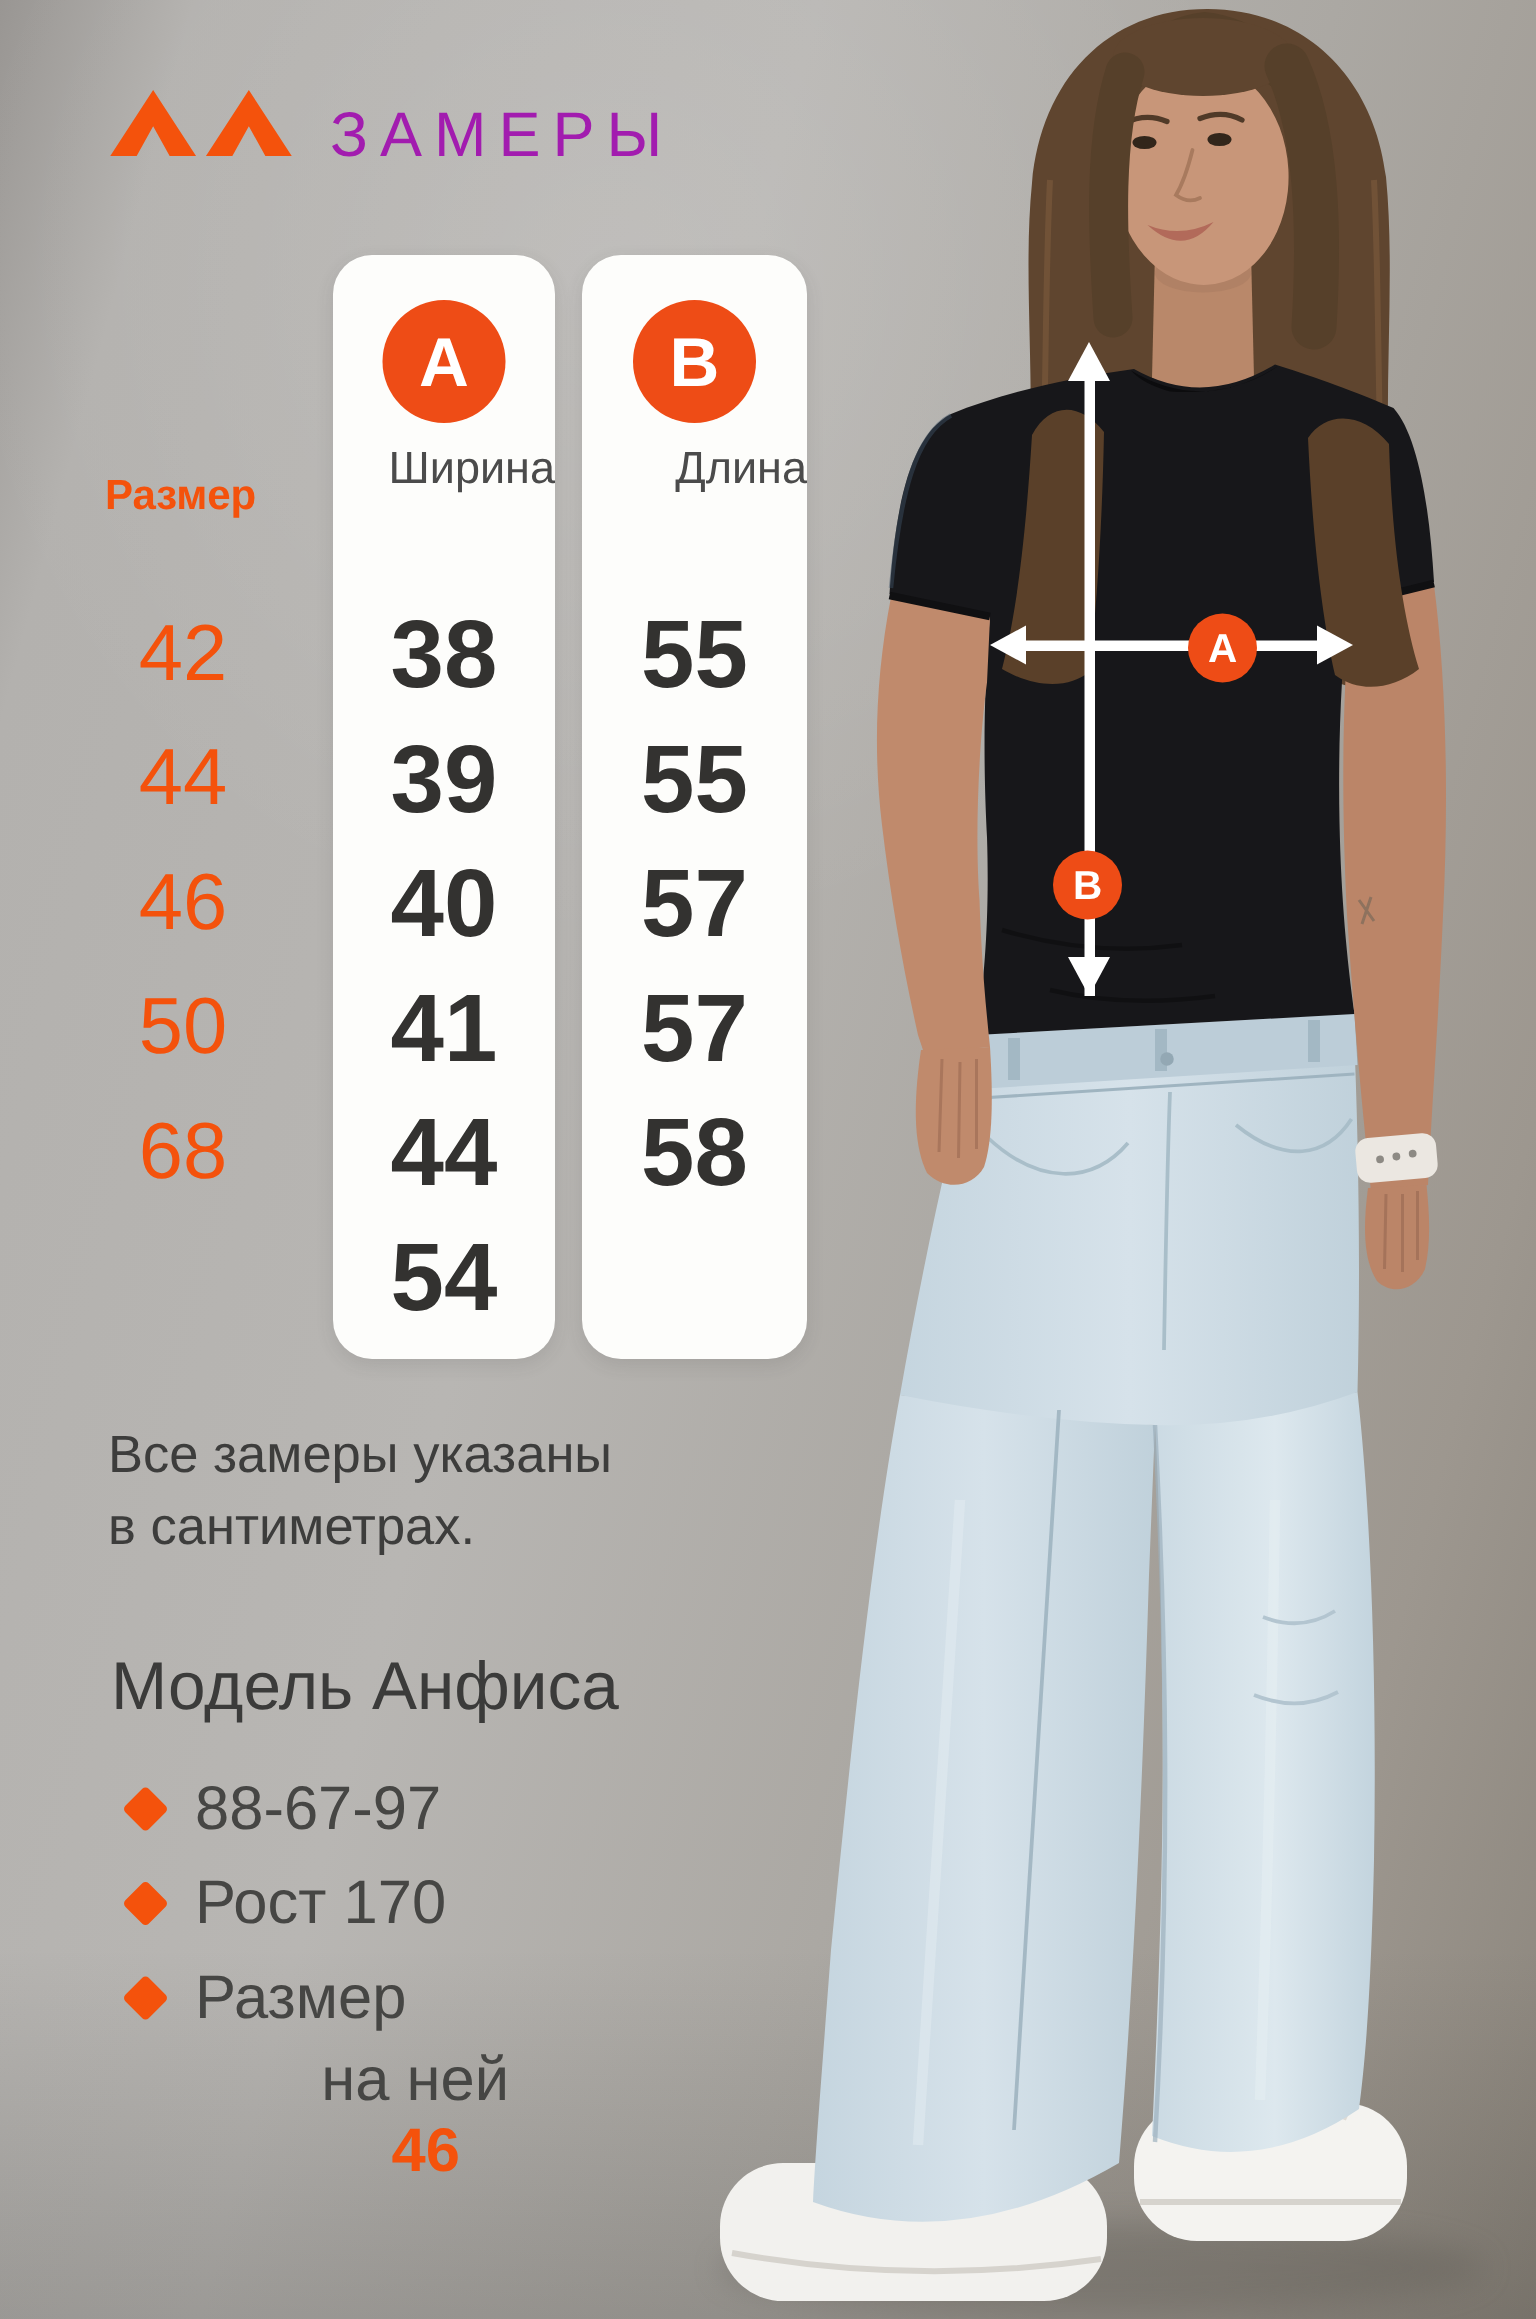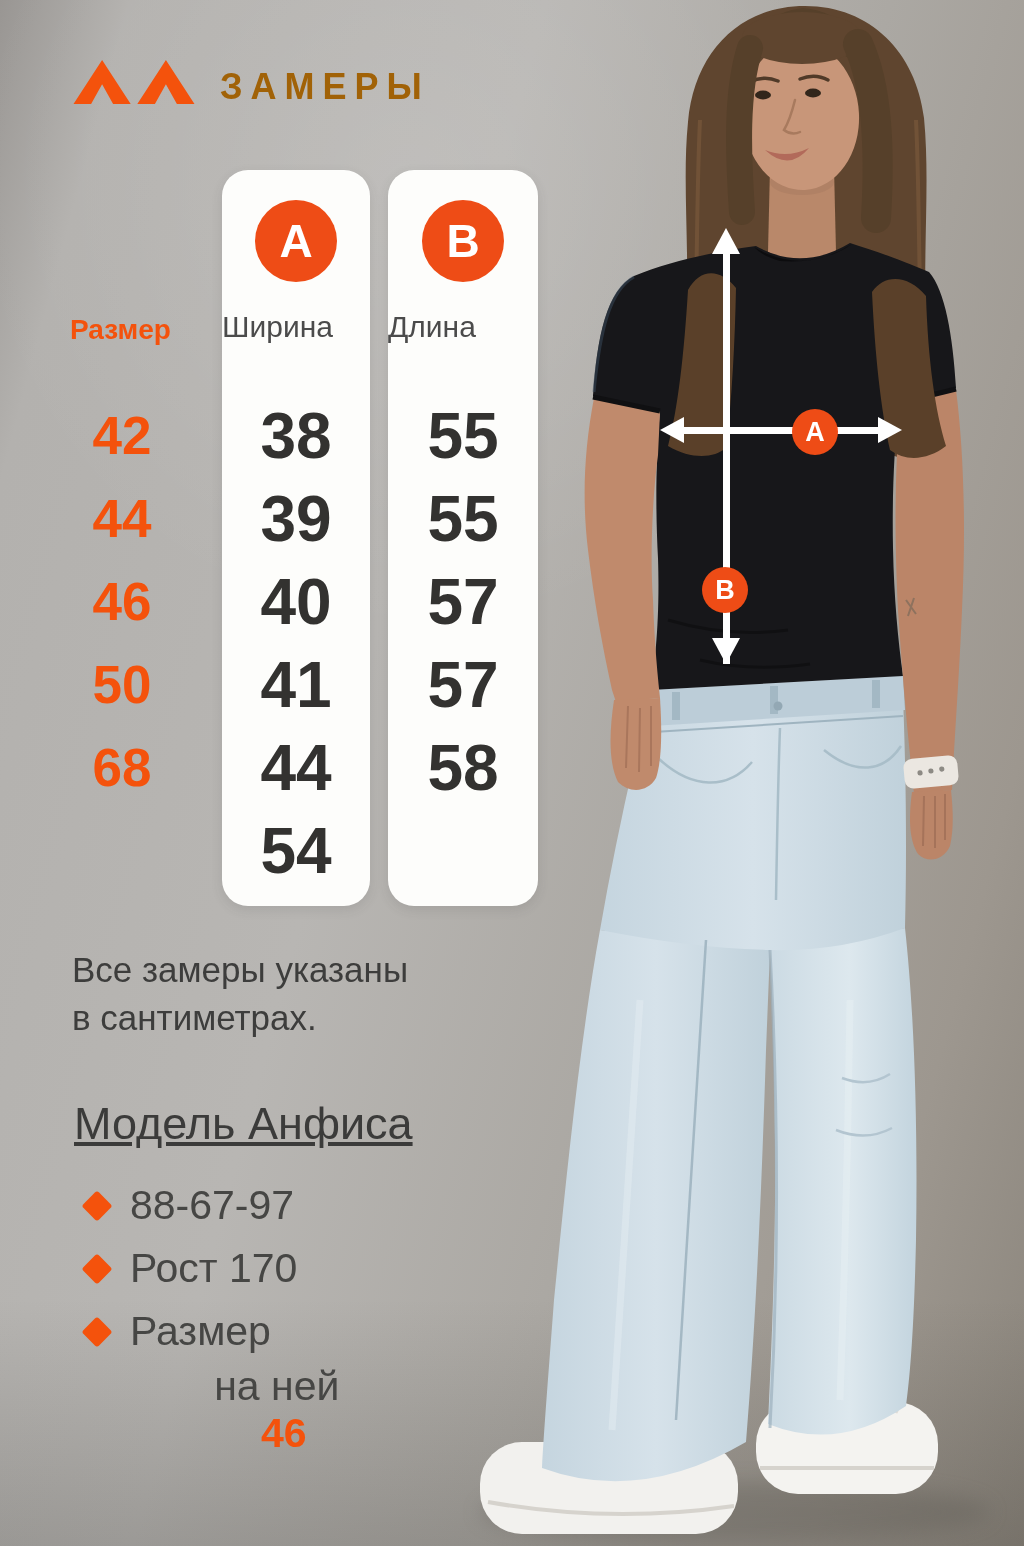--- a/index.html
+++ b/index.html
@@ -7,36 +7,36 @@
   .canvas{position:relative;width:1024px;height:1546px;overflow:hidden;}
   .backdrop{position:absolute;inset:0;
     background:
       radial-gradient(ellipse 62% 42% at 40% 12%, rgba(255,255,255,0.12), rgba(255,255,255,0) 70%),
       linear-gradient(180deg, rgba(0,0,0,0) 84%, rgba(40,38,33,0.20) 100%),
       linear-gradient(105deg, #999693 0%, #b3b1ae 9%, #b8b6b3 38%, #aba8a3 62%, #9d978f 85%, #8b857c 100%);
   }
   .figure-svg{position:absolute;inset:0;z-index:1;}
   
   .brand-logo{position:absolute;left:66px;top:60px;width:136px;height:44px;z-index:4;}
-  .brand-title{position:absolute;left:220px;top:66px;font-size:36px;letter-spacing:8px;color:#a16207;z-index:4;font-weight:bold;}
+  .brand-title{position:absolute;left:220px;top:66px;font-size:42px;letter-spacing:8px;color:#a21caf;z-index:4;}
   .card{position:absolute;top:170px;height:736px;background:#fdfdfb;border-radius:26px;z-index:4;
         box-shadow:0 4px 12px rgba(60,58,54,0.12);}
   .card-a{left:222px;width:148px;}
   .card-b{left:388px;width:150px;}
   .badge{width:82px;height:82px;border-radius:50%;background:#ee4c16;color:#fff;font-size:46px;font-weight:700;
          display:flex;align-items:center;justify-content:center;margin:30px auto 0;}
-  .col-label{text-align:left;font-size:30px;color:#4b4b4b;margin-top:28px;}
+  .col-label{text-align:right;font-size:30px;color:#4b4b4b;margin-top:14px;}
   .cells{position:absolute;top:224px;left:0;right:0;}
   .cell{height:83px;display:flex;align-items:center;justify-content:center;font-size:64px;font-weight:700;color:#333230;}
   .row-header{position:absolute;left:70px;top:314px;font-size:28px;font-weight:700;color:#f4520c;z-index:4;}
   .sizes-col{position:absolute;left:40px;top:394px;width:164px;z-index:4;}
-  .size-cell{height:83px;display:flex;align-items:center;justify-content:center;font-size:53px;font-weight:700;color:#f4520c;}
+  .size-cell{height:83px;display:flex;align-items:center;justify-content:center;font-size:53px;font-weight:400;color:#f4520c;}
   .note{position:absolute;left:72px;top:946px;font-size:35px;line-height:1.36;color:#3d3d3c;z-index:4;}
   .model{position:absolute;left:74px;top:1098px;z-index:4;}
-  .model-heading{font-size:45px;color:#3b3b3a;margin:0 11px 24px 0;font-weight:400;text-decoration:underline;}
+  .model-heading{font-size:45px;color:#3b3b3a;margin:0 11px 24px 0;font-weight:400;}
   .m-row{display:flex;align-items:center;height:63px;}
   .diamond{width:22px;height:22px;background:#f4520c;transform:rotate(45deg);border-radius:3px;margin-left:12px;flex:0 0 auto;}
   .m-text{font-size:41px;color:#464644;margin-left:22px;}
   .m-cont{padding-left:56px;flex-direction:column;}
   .hl{color:#f4520c;font-weight:700;}
   
   .arrow{position:absolute;z-index:2;}
   .shaft-v{position:absolute;left:723px;top:252px;width:7px;height:412px;background:#fff;}
   .head-up{position:absolute;left:712px;top:228px;width:0;height:0;border-left:14px solid transparent;border-right:14px solid transparent;border-bottom:26px solid #fff;}
   .head-down{position:absolute;left:712px;top:638px;width:0;height:0;border-left:14px solid transparent;border-right:14px solid transparent;border-top:26px solid #fff;}

